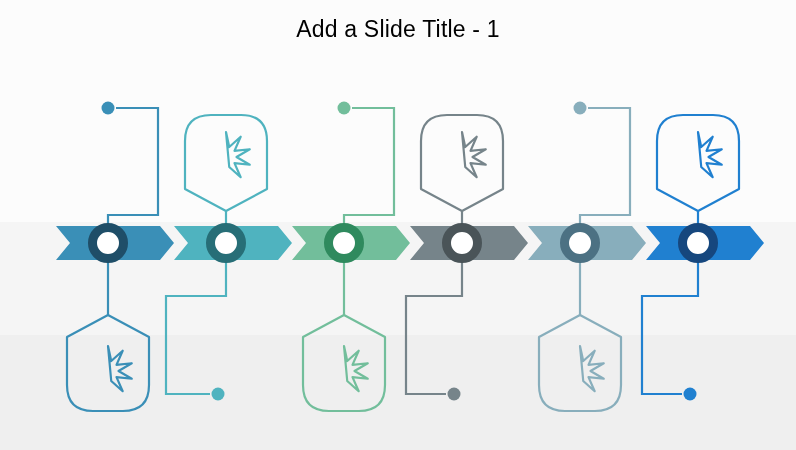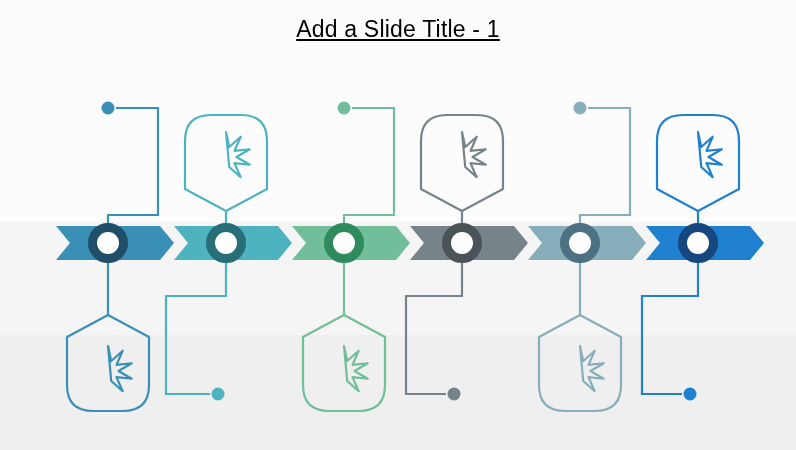--- a/index.html
+++ b/index.html
@@ -33,21 +33,20 @@
     position: absolute;
     left: 0;
     top: 16px;
     width: 796px;
     text-align: center;
     font-size: 23px;
     font-weight: 400;
     color: #000000;
     font-family: "Liberation Sans", sans-serif;
     letter-spacing: 0.2px;
-    text-decoration: underline;
   }
   #diagram-layer {
     position: absolute;
     left: 0;
     top: 0;
     width: 796px;
     height: 450px;
   }
 </style>
 </head>

